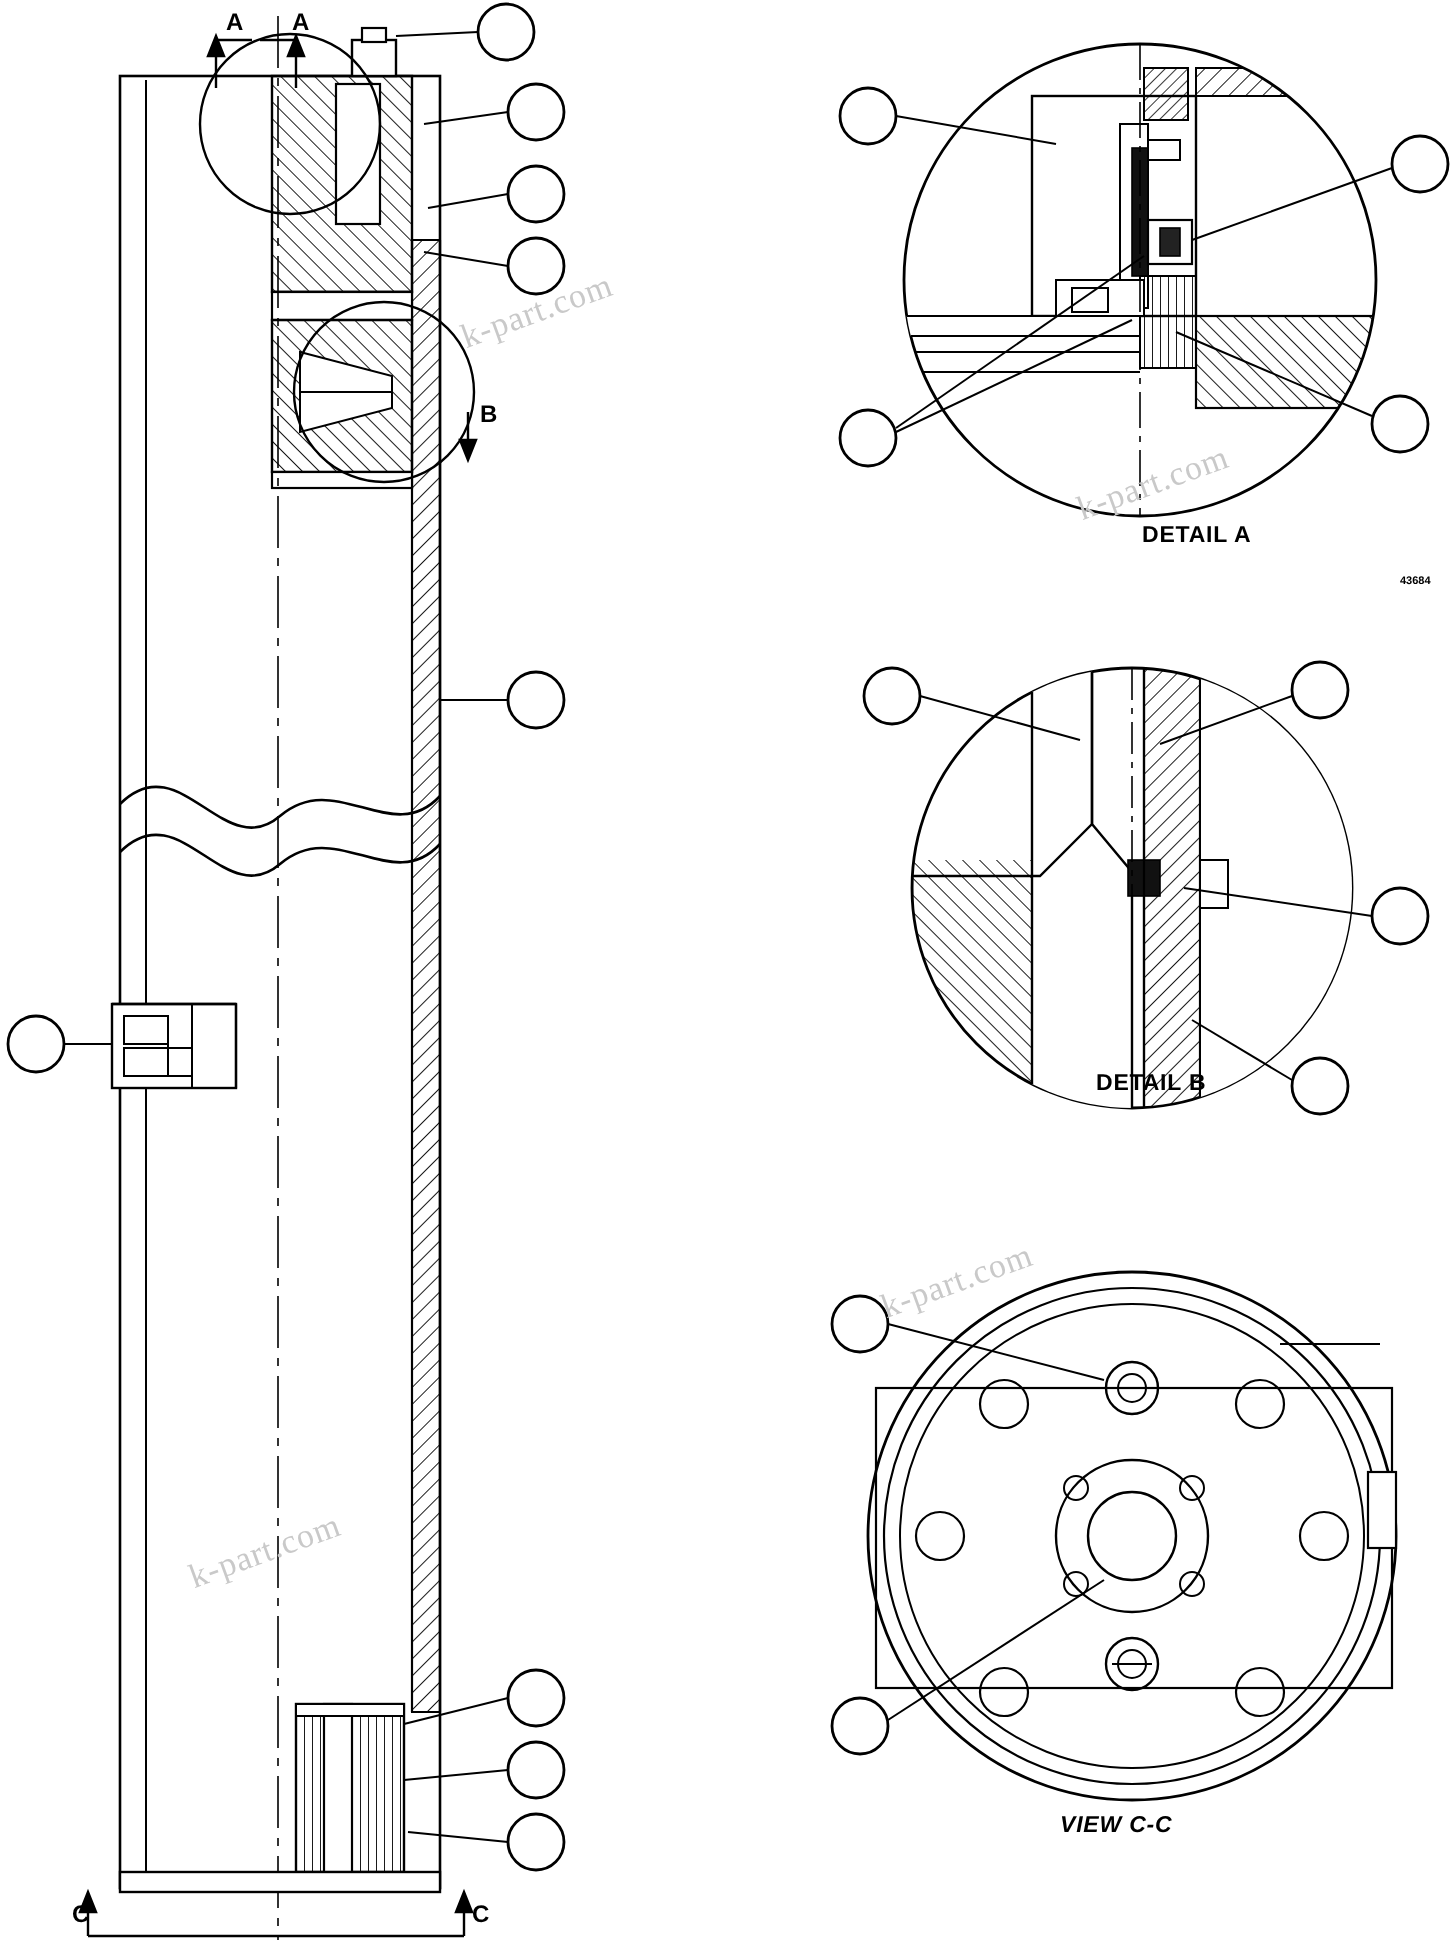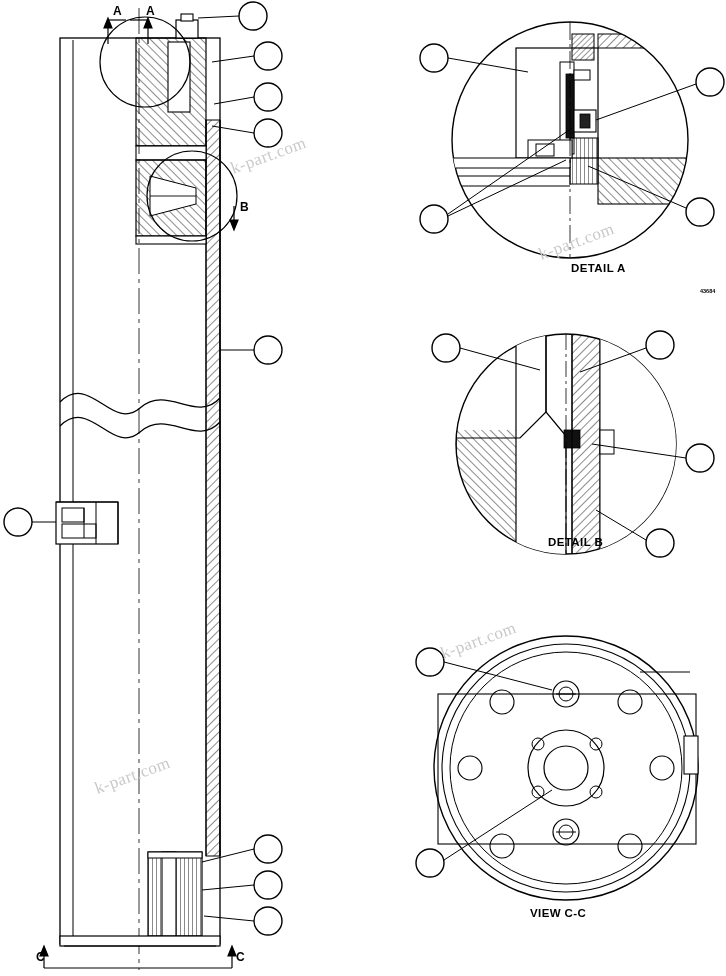--- a/index.html
+++ b/index.html
@@ -295,17 +295,17 @@
   <div class="wm" style="left:438px; top:645px;">k-part.com</div>
 
   <div class="lbl" style="left:113px; top:4px; font-size:12px;">A</div>
   <div class="lbl" style="left:146px; top:4px; font-size:12px;">A</div>
   <div class="lbl" style="left:240px; top:200px; font-size:12px;">B</div>
   <div class="lbl" style="left:36px; top:950px; font-size:12px;">C</div>
   <div class="lbl" style="left:236px; top:950px; font-size:12px;">C</div>
 
   <div class="cap" style="left:535px; top:262px;margin-left:36px;">DETAIL A</div>
   <div class="cap" style="left:535px; top:536px;margin-left:13px;">DETAIL B</div>
-  <div class="cap" style="left:530px; top:907px;">VIEW C-C</div>
+  <div class="cap" style="left:530px; top:907px;font-style:italic;">VIEW C-C</div>
 
   <div class="tiny-code" style="left:700px; top:288px;">43684</div>
 
 </div>
 
 </body></html>

